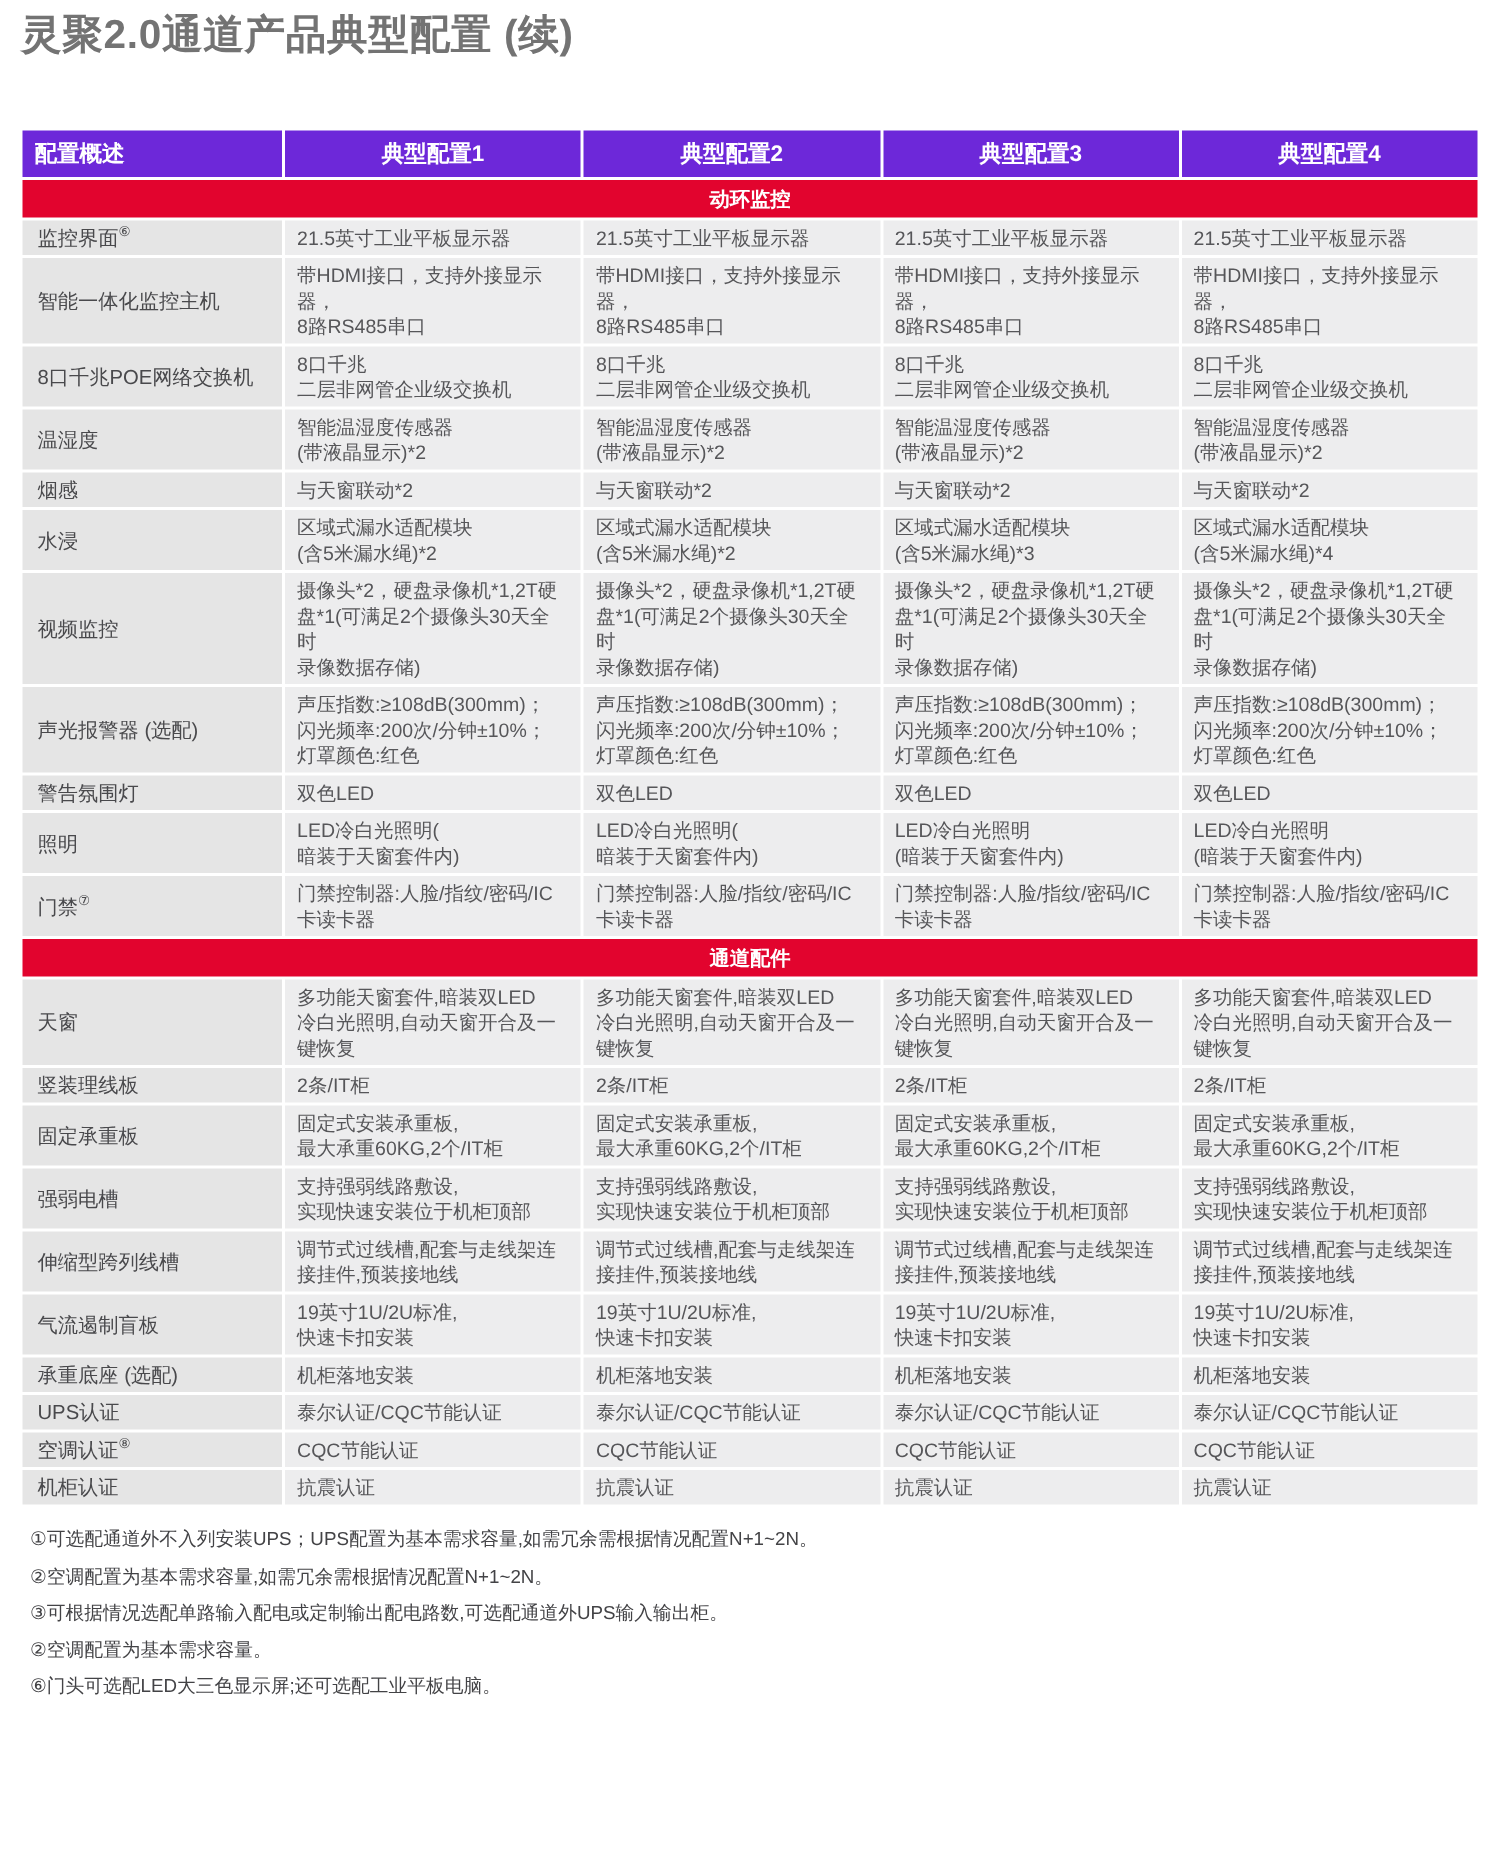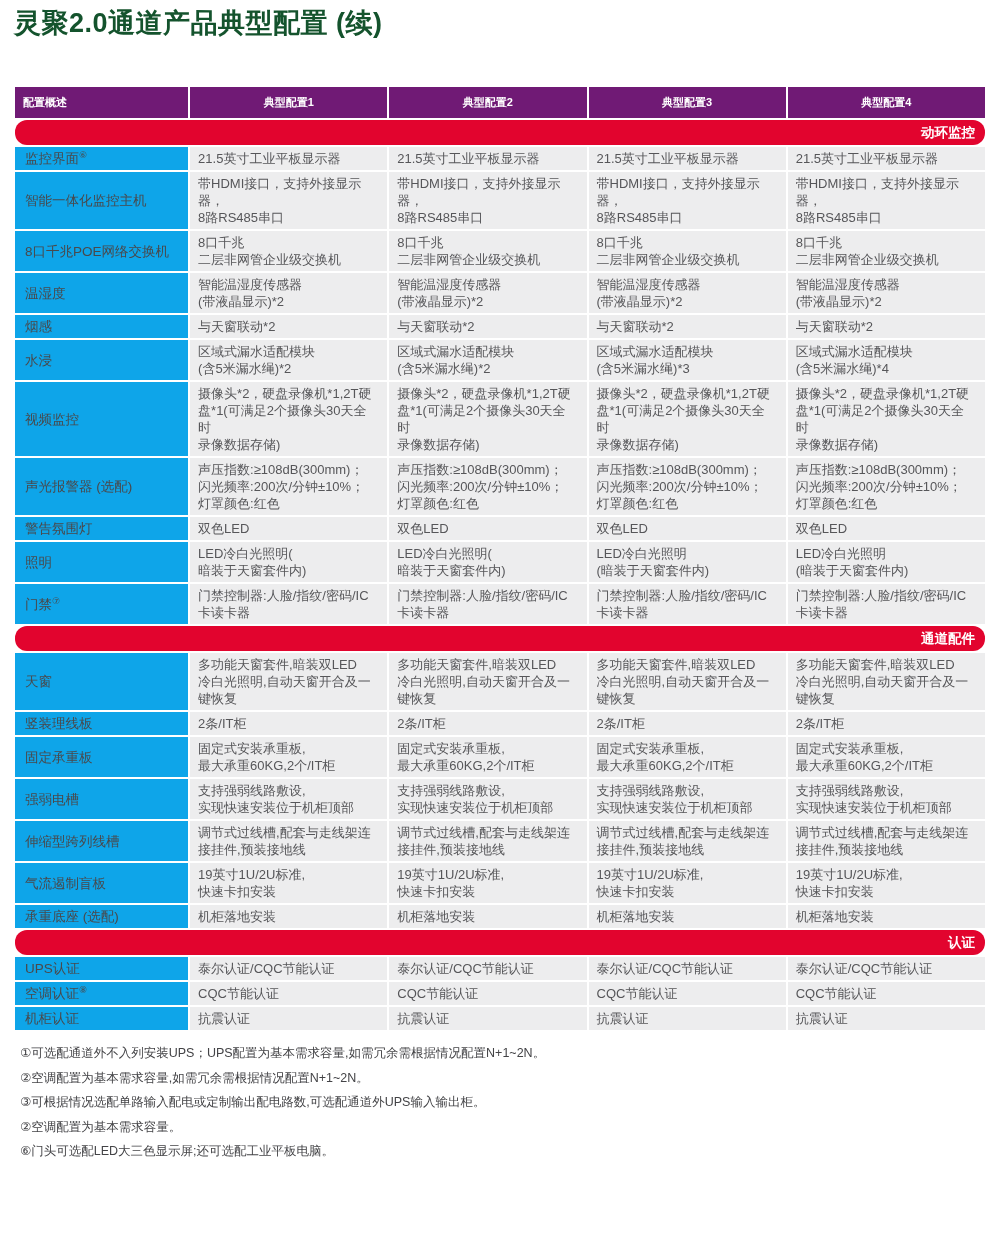--- a/index.html
+++ b/index.html
@@ -13,56 +13,55 @@
     width: 1000px;
     min-height: 1235px;
     background: #ffffff;
     box-sizing: border-box;
   }
   h1.title {
     margin: 8px 0 0 14px;
     font-size: 27px;
     line-height: 30px;
     font-weight: 700;
-    color: #14532d;
+    color: #737373;
     letter-spacing: 0.5px;
   }
   table.cfg {
     margin: 47px 13px 0 13px;
     width: 974px;
     border-collapse: separate;
     border-spacing: 2px;
     table-layout: fixed;
   }
   col.c-label { width: 172px; }
   col.c-val   { width: 196px; }
   th.hdr {
-    background: #701a75;
+    background: #6d28d9;
     color: #ffffff;
-    font-size: 11px;
+    font-size: 15px;
     font-weight: 700;
     height: 27px;
     padding: 2px 8px;
     text-align: center;
     vertical-align: middle;
   }
   th.hdr.first { text-align: left; }
   td.section {
     background: #E2042E;
     color: #ffffff;
     font-size: 13.5px;
     font-weight: 700;
     padding: 3px 10px;
     height: 19px;
-    text-align: right;
+    text-align: center;
     vertical-align: middle;
-    border-radius: 12px;
   }
   td.label {
-    background: #0ea5e9;
+    background: #e5e5e5;
     color: #49494C;
     font-size: 13.5px;
     padding: 3px 8px 3px 10px;
     vertical-align: middle;
     line-height: 17px;
   }
   td.label sup {
     font-size: 9px;
     line-height: 0;
   }
@@ -298,23 +297,20 @@
 快速卡扣安装</td>
         </tr>
         <tr>
           <td class="label">承重底座 (选配)</td>
           <td class="val">机柜落地安装</td>
           <td class="val">机柜落地安装</td>
           <td class="val">机柜落地安装</td>
           <td class="val">机柜落地安装</td>
         </tr>
         <tr>
-          <td colspan="5" class="section">认证</td>
-        </tr>
-        <tr>
           <td class="label">UPS认证</td>
           <td class="val">泰尔认证/CQC节能认证</td>
           <td class="val">泰尔认证/CQC节能认证</td>
           <td class="val">泰尔认证/CQC节能认证</td>
           <td class="val">泰尔认证/CQC节能认证</td>
         </tr>
         <tr>
           <td class="label">空调认证<sup>⑧</sup></td>
           <td class="val">CQC节能认证</td>
           <td class="val">CQC节能认证</td>

